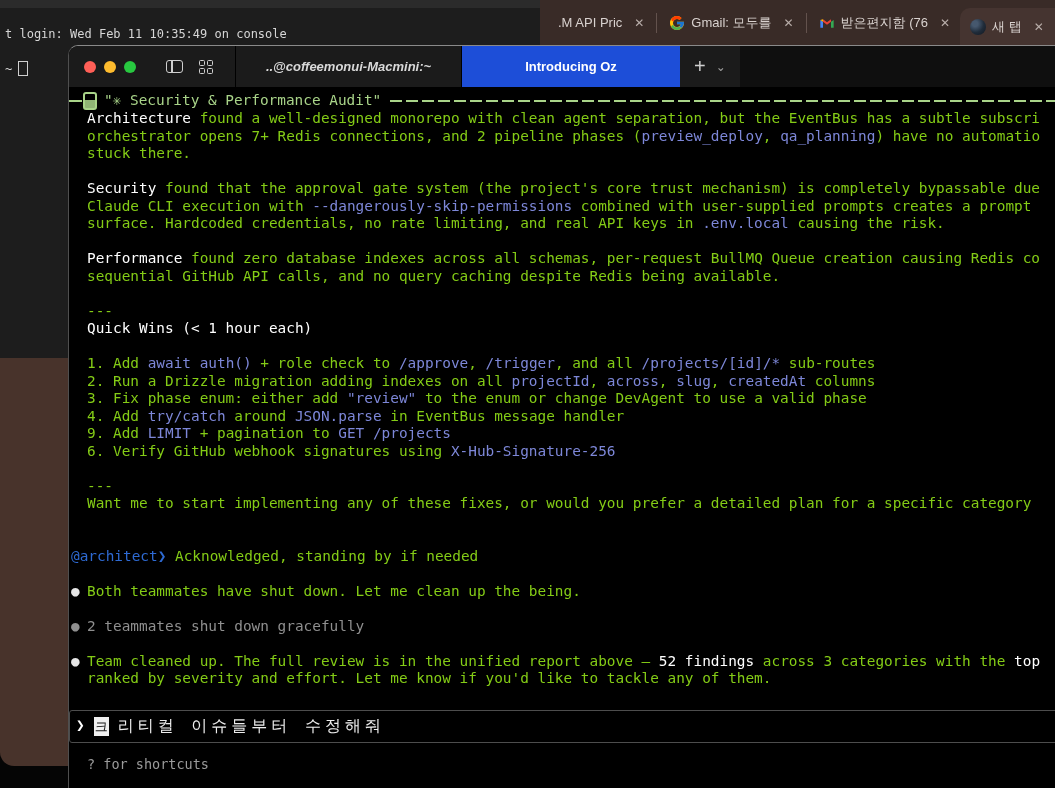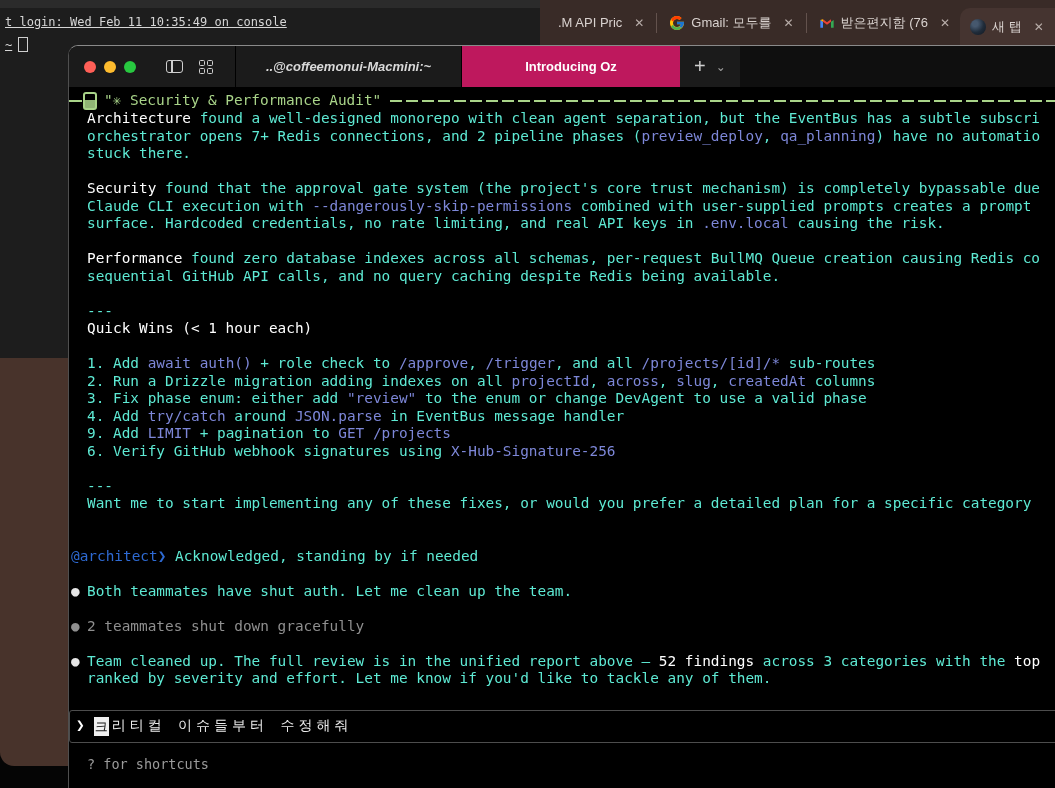--- a/index.html
+++ b/index.html
@@ -20,71 +20,71 @@
   .b-tab .b-title{margin:0 6px;overflow:hidden;}
   .b-close{color:#b9aeaa;font-size:12px;margin-left:6px;flex:none;}
   .b-sep{width:1px;height:20px;background:#63524d;flex:none;margin:0 2px;}
   .b-ico{width:16px;height:16px;flex:none;display:inline-block;}
   .ic-whale{border-radius:50%;background:radial-gradient(circle at 32% 30%,#46586e 18%,#202c3a 55%,#10161f 100%);}
   .ic-none{width:2px;}
   
   #term1{position:absolute;left:0;top:0;width:540px;height:358px;background:#1d1d1d;z-index:2;
     color:#d6d6d6;font:12px/13px "DejaVu Sans Mono","Liberation Mono",monospace;}
   #term1 .band{height:8px;background:#2b2b2b;}
-  #term1 .t1-line{padding:8px 0 0 5px;white-space:pre;text-decoration:underline;}
+  #term1 .t1-line{padding:20px 0 0 5px;white-space:pre;}
   .hollow-cursor{display:inline-block;width:8px;height:13px;border:1px solid #cfcfcf;
     margin-left:6px;vertical-align:-3px;}
   
   #term2{position:absolute;left:68px;top:45px;width:1000px;height:743px;background:#000;
     z-index:3;border-top-left-radius:10px;border-top:1px solid #8a8a8a;
     border-left:1px solid #4f4f4f;overflow:hidden;display:flex;flex-direction:column;}
   #titlebar{height:41px;background:#1b1b1b;display:flex;align-items:center;flex:none;}
   .tl{width:12px;height:12px;border-radius:50%;flex:none;}
   .tl-red{background:#ff5f57;margin-left:15px;}
   .tl-yellow{background:#febc2e;margin-left:8px;}
   .tl-green{background:#28c840;margin-left:8px;}
   .tb-ic{color:#cfcfcf;flex:none;}
   .ic-sidebar{width:15px;height:11px;border:1.5px solid #cfcfcf;border-radius:3px;margin-left:30px;position:relative;}
   .ic-sidebar::before{content:"";position:absolute;left:4px;top:0;bottom:0;width:1.5px;background:#cfcfcf;}
   .ic-grid{margin-left:16px;display:grid;grid-template-columns:6px 6px;grid-gap:2px;}
   .ic-grid span{width:6px;height:6px;border:1.5px solid #cfcfcf;border-radius:1.5px;box-sizing:border-box;}
   .w-tab{height:41px;display:flex;align-items:center;justify-content:center;
     font:600 13px "Liberation Sans",sans-serif;color:#d9d9d9;flex:none;white-space:nowrap;}
   #w-tab-1{width:225px;margin-left:22px;border-left:1px solid #000;border-right:1px solid #000;font-style:italic;}
-  #w-tab-2{width:218px;background:#be185d;color:#fff;}
+  #w-tab-2{width:218px;background:#1d4ed8;color:#fff;}
   .ic-plus{font:300 20px "Liberation Sans",sans-serif;color:#cfcfcf;margin-left:14px;}
   .ic-chevron{font:12px "Liberation Sans",sans-serif;color:#9f9f9f;margin-left:10px;}
   #titlebar .filler{flex:1;height:41px;background:#0f0f0f;margin-left:14px;}
   
   #term-body{flex:1;padding-top:5px;font:14.4px/17.5px "DejaVu Sans Mono","Liberation Mono",monospace;
     color:#e4e4e4;overflow:hidden;}
   .t-line{min-height:17.5px;padding-left:18px;white-space:pre;}
   .t-line.flush{padding-left:2px;}
   .t-line.bullet{padding-left:2px;display:flex;}
   .bullet-dot{width:16px;flex:none;color:#e6e6e6;}
   .bullet-dot.dim{color:#8f8f8f;}
-  .s-n{color:#5eead4;}
+  .s-n{color:#84cc16;}
   .s-b{color:#ffffff;font-weight:normal;}
   .s-c{color:#7d87d8;}
   .s-blue{color:#2e6ad3;}
   .s-dim{color:#8f8f8f;}
   .t-line.header{display:flex;align-items:center;padding-left:0;color:#a9d489;}
   .h-pre{width:13px;height:2px;background:#a9d489;flex:none;}
   .h-box{width:10px;height:14px;border:2px solid #a9d489;border-radius:3px;flex:none;margin:0 7px 0 1px;
     background:linear-gradient(180deg,transparent 45%,rgba(169,212,137,.85) 45%);}
   .h-title{flex:none;}
   .h-rule{flex:1;height:2px;margin-left:9px;
     background:repeating-linear-gradient(90deg,#a9d489 0 12px,transparent 12px 16px);}
   
   #input-box{margin-top:22px;border:1px solid #4d4d4d;border-radius:3px;height:31px;
     display:flex;align-items:center;padding-left:6px;flex:none;}
   .in-prompt{color:#ffffff;font-weight:bold;margin-right:9px;}
   .in-cursor{background:#f0f0f0;color:#141414;display:inline-block;min-width:15px;height:19px;
     line-height:19px;text-align:center;font-size:13px;}
-  .in-text{color:#ededed;letter-spacing:4px;font-size:14px;margin-left:3px;}
+  .in-text{color:#ededed;letter-spacing:4px;font-size:16px;margin-left:9px;}
   #status-line{margin-top:13px;padding-left:18px;color:#9b9b9b;font-size:13.5px;}
 </style>
 </head>
 <body>
 
 <div id="browser-win">
   <div id="browser-strip"></div>
   <div id="browser-tabs">
       <div class="b-tab">
         <span class="b-ico ic-none"></span>
@@ -169,21 +169,21 @@
         <div class="t-line"><span class="s-n">4. Add </span><span class="s-c">try/catch</span><span class="s-n"> around </span><span class="s-c">JSON.parse</span><span class="s-n"> in EventBus message handler</span></div>
         <div class="t-line"><span class="s-n">9. Add </span><span class="s-c">LIMIT</span><span class="s-n"> + pagination to </span><span class="s-c">GET /projects</span></div>
         <div class="t-line"><span class="s-n">6. Verify GitHub webhook signatures using </span><span class="s-c">X-Hub-Signature-256</span></div>
         <div class="t-line"></div>
         <div class="t-line"><span class="s-n">---</span></div>
         <div class="t-line"><span class="s-n">Want me to start implementing any of these fixes, or would you prefer a detailed plan for a specific category</span></div>
         <div class="t-line"></div>
         <div class="t-line"></div>
         <div class="t-line flush"><span class="s-blue">@architect❯</span><span class="s-n"> Acknowledged, standing by if needed</span></div>
         <div class="t-line"></div>
-        <div class="t-line bullet"><span class="bullet-dot">●</span><span><span class="s-n">Both teammates have shut auth. Let me clean up the team.</span></span></div>
+        <div class="t-line bullet"><span class="bullet-dot">●</span><span><span class="s-n">Both teammates have shut down. Let me clean up the being.</span></span></div>
         <div class="t-line"></div>
         <div class="t-line bullet"><span class="bullet-dot dim">●</span><span><span class="s-dim">2 teammates shut down gracefully</span></span></div>
         <div class="t-line"></div>
         <div class="t-line bullet"><span class="bullet-dot">●</span><span><span class="s-n">Team cleaned up. The full review is in the unified report above — </span><span class="s-b">52 findings</span><span class="s-n"> across 3 categories with the </span><span class="s-b">top</span></span></div>
         <div class="t-line"><span class="s-n">ranked by severity and effort. Let me know if you'd like to tackle any of them.</span></div>
       </div>
 
     <div id="input-box">
       <span class="in-prompt">❯</span>
       <span class="in-cursor">크</span>

